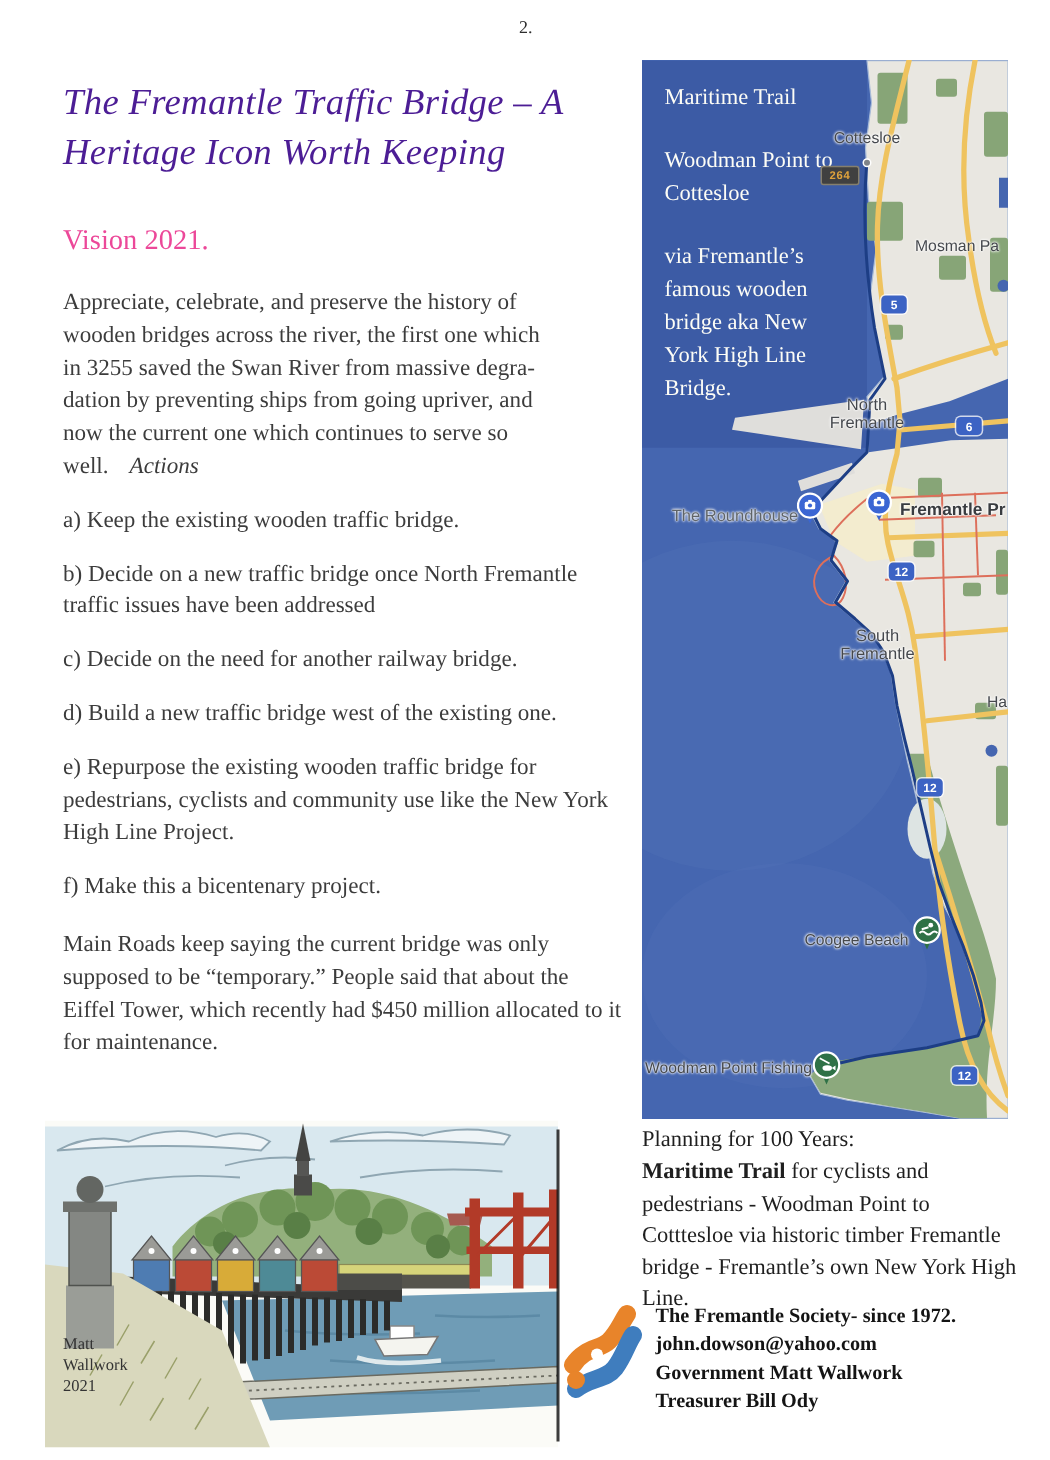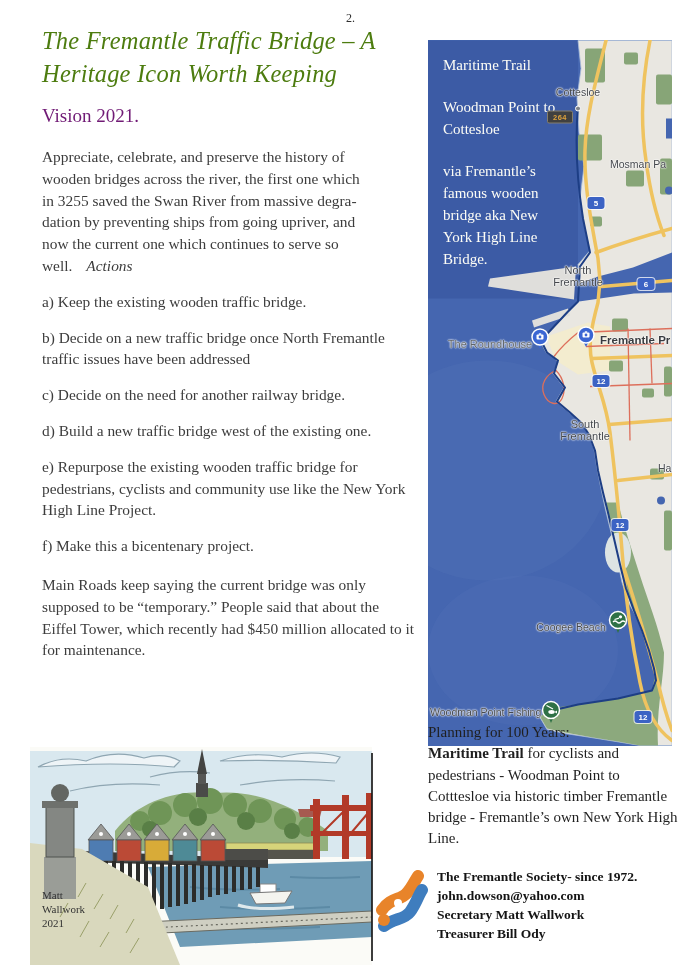--- a/index.html
+++ b/index.html
@@ -3,22 +3,22 @@
 <meta charset="utf-8">
 <style>
   html,body{margin:0;padding:0;background:#ffffff;}
   body{width:700px;height:973px;position:relative;overflow:hidden;
        font-family:"Liberation Serif", serif;color:#3c3c3c;}
   .abs{position:absolute;}
 
   
   #page-number{left:346px;top:11px;font-size:12px;color:#2e2e2e;}
   #article{left:42px;top:24px;width:374px;}
-  .title{font-style:italic;font-size:24.5px;line-height:33px;color:#4d7c0f;letter-spacing:.2px;}
-  .vision{margin-top:15px;font-size:19px;color:#701a75;}
+  .title{font-style:italic;font-size:24.5px;line-height:33px;color:#4c1d95;letter-spacing:.2px;margin-top:28px;}
+  .vision{margin-top:32px;font-size:19px;color:#ec4899;}
   .intro{margin-top:19px;font-size:15.4px;line-height:21.8px;}
   .intro-last .italic{font-style:italic;margin-left:14px;text-align:center;}
   .action{margin-top:14px;font-size:15.4px;line-height:21.8px;}
   .para{margin-top:17px;font-size:15.4px;line-height:21.8px;}
 
   
   #map{left:428px;top:40px;width:244px;height:706px;background:#4566b0;}
   #map svg{position:absolute;left:0;top:0;}
   .map-label{position:absolute;font-family:"Liberation Sans",sans-serif;
      font-size:10.5px;color:#45484d;white-space:nowrap;
@@ -31,21 +31,21 @@
   .badge{position:absolute;display:flex;align-items:center;justify-content:center;
      width:24px;height:11px;background:#404040;color:#dfa23c;border-radius:2px;
      border:1px solid #857f6d;font:bold 7.5px "Liberation Sans",sans-serif;
      letter-spacing:.5px;transform:translate(-50%,-50%);}
   #map-overlay-text{position:absolute;left:15px;top:14px;width:122px;color:#fdfdf6;
      font-size:15px;line-height:22px;}
   #map-overlay-text div{margin-bottom:20px;}
   .pin{position:absolute;}
 
   
-  #caption{left:428px;top:722px;width:252px;font-size:15px;line-height:21.3px;color:#1f1f1f;}
+  #caption{left:428px;top:750px;width:252px;font-size:15px;line-height:21.3px;color:#1f1f1f;}
   #caption b{font-weight:bold;}
 
   
   #fold-line{left:371px;top:753px;width:2px;height:208px;background:#1b1b1b;opacity:.85;}
   #logo{left:374px;top:866px;width:56px;height:74px;}
   #contact{left:437px;top:867px;width:262px;font-weight:bold;font-size:13.5px;
      line-height:19px;color:#141414;}
 
   
   #illustration{left:30px;top:747px;width:342px;height:218px;}
@@ -354,15 +354,15 @@
 <svg class="abs" id="logo" viewBox="0 0 56 70">
   <path d="M8,42 C16,30 26,32 32,26 C38,20 40,14 44,8" stroke="#e8842a" stroke-width="12" fill="none" stroke-linecap="round"></path>
   <path d="M10,58 C20,50 30,52 36,44 C42,36 44,28 48,22" stroke="#3f7dbe" stroke-width="12" fill="none" stroke-linecap="round"></path>
   <circle cx="10" cy="52" r="6" fill="#e8842a"></circle>
   <circle cx="24" cy="35" r="4" fill="#ffffff"></circle>
 </svg>
 
 <div class="abs" id="contact">
   <div>The Fremantle Society-  since 1972.</div>
   <div>john.dowson@yahoo.com</div>
-  <div>Secretary Matt Wallwork</div>
+  <div>Government Matt Wallwork</div>
   <div>Treasurer Bill Ody</div>
 </div>
 
 </body></html>

